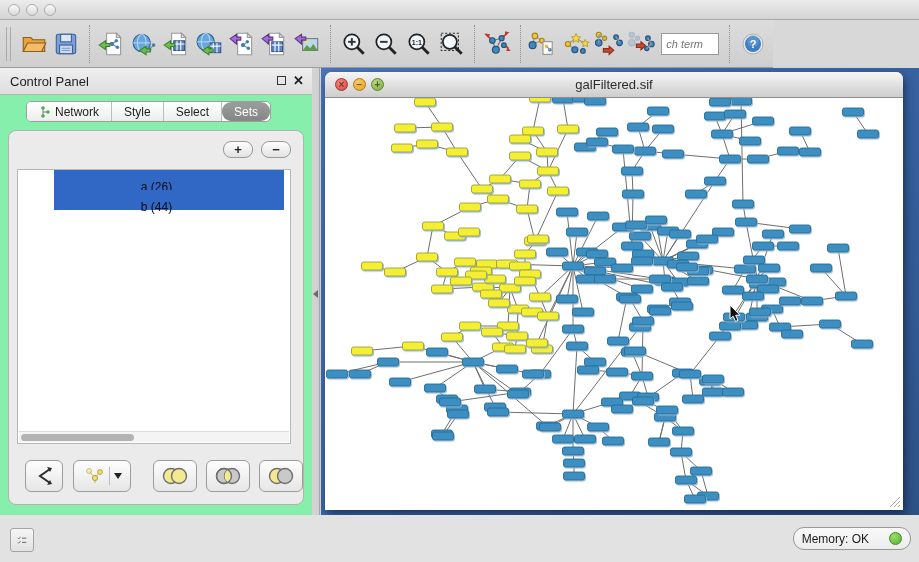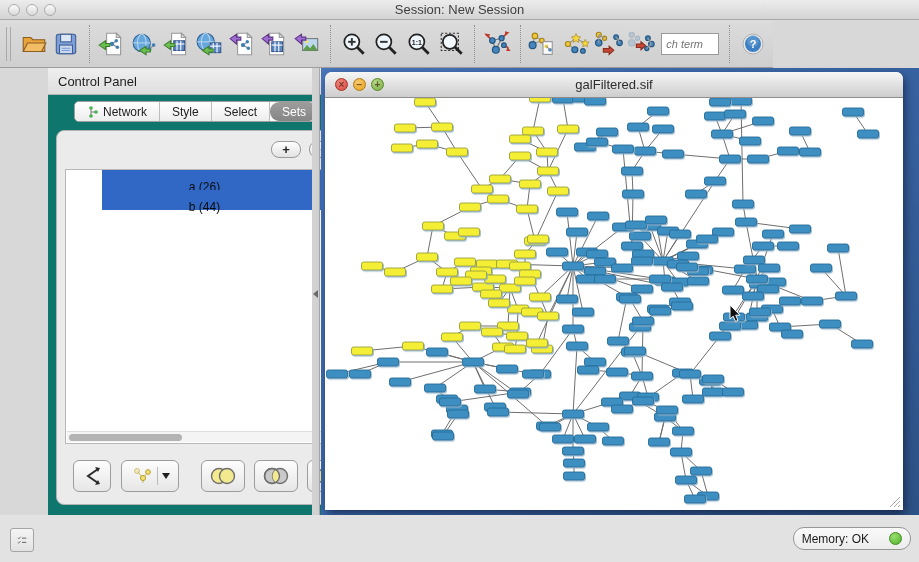--- a/index.html
+++ b/index.html
@@ -23,21 +23,21 @@
   .tb-btn{width:40px;height:40px;display:flex;align-items:center;justify-content:center;
     background:transparent;border:0;padding:0;cursor:default;}
   .tb-sep{width:1px;height:38px;border-left:1px dotted #8f8f8f;margin:0 6px;}
   .search{width:58px;height:22px;border:1px solid #9a9a9a;background:#fff;
     font-style:italic;font-size:11px;color:#777;padding:0 4px;margin:0 4px;}
 
   
   .main{position:absolute;left:0;top:68px;width:919px;height:447px;}
 
   
-  .cpanel{position:absolute;left:0;top:0;width:312px;height:447px;background:#0f766e;margin-left:48px;}
+  .cpanel{position:absolute;left:0;top:0;width:312px;height:447px;background:#86efac;}
   .cp-header{position:absolute;left:0;top:0;right:0;height:27px;
     background:linear-gradient(#efefef,#dedede);border-bottom:1px solid #b4b4b4;}
   .cp-header .t{position:absolute;left:10px;top:6px;font-size:13px;color:#1d1d1d;}
   .cp-float{position:absolute;right:26px;top:8px;width:9px;height:9px;border:1.5px solid #333;}
   .cp-close{position:absolute;right:8px;top:5px;font-size:13px;font-weight:bold;color:#222;}
   .cp-tabs{position:absolute;left:26px;top:33px;height:21px;display:flex;
     border:1px solid #9e9e9e;border-radius:5px;overflow:hidden;background:#fff;}
   .cp-tab{display:flex;align-items:center;gap:4px;padding:0 12px;font-size:12px;
     color:#222;border-right:1px solid #bdbdbd;background:linear-gradient(#ffffff,#ededed);}
   .cp-tab:last-child{border-right:0;}
@@ -101,21 +101,20 @@
 </style>
 </head>
 <body>
 
 <div class="win">
 
   <div class="titlebar">
     <div class="tl tl1"></div>
     <div class="tl tl2"></div>
     <div class="tl tl3"></div>
-    <div class="title">Session: New Session</div>
   </div>
 
   <div class="toolbar">
     <div class="tb-grip"></div>
     <button class="tb-btn">
       <svg width="28" height="28" viewBox="0 0 26 26">
         <path d="M3 7h7l2 2h11v11H3z" fill="#e9a33b" stroke="#8a5d20"></path>
         <path d="M3 20l4-8h17l-4 8z" fill="#f3bd66" stroke="#8a5d20"></path>
         </svg>
     </button>

